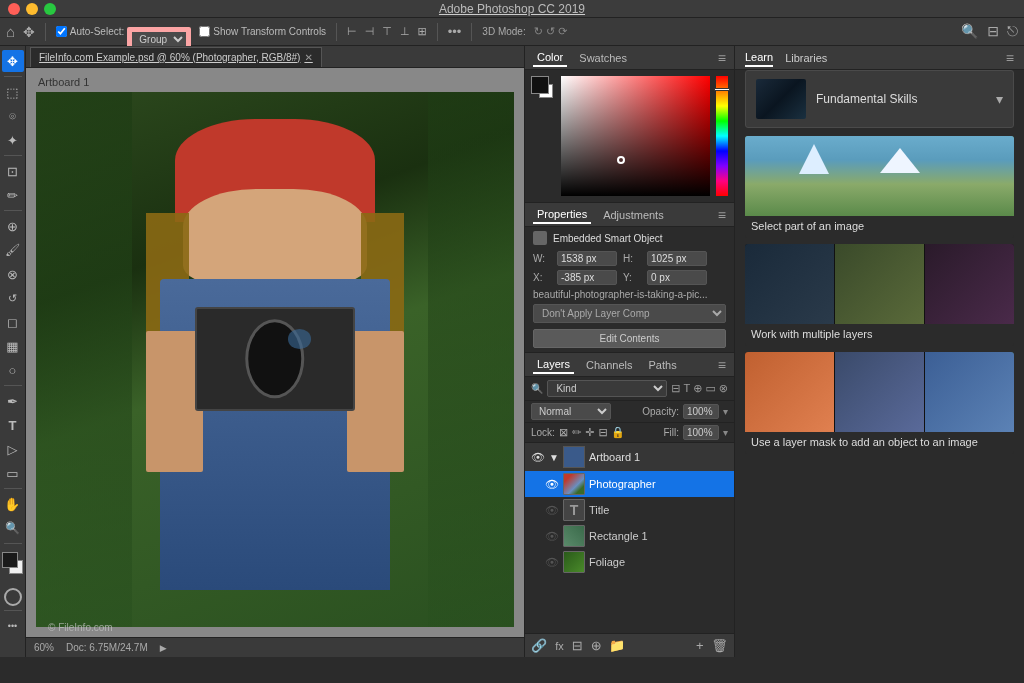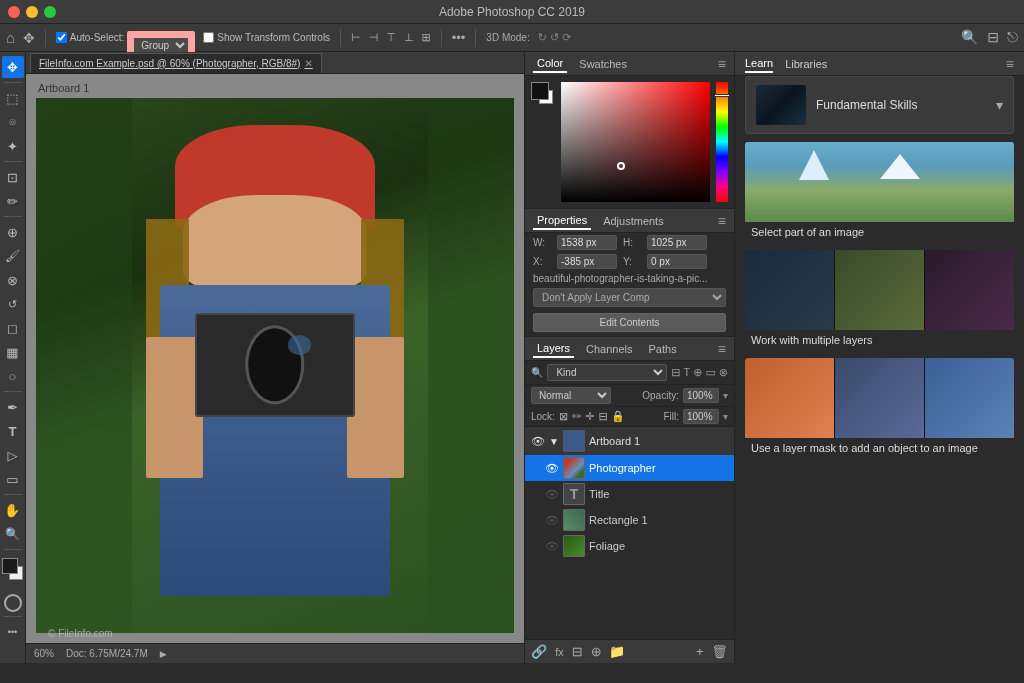--- a/index.html
+++ b/index.html
@@ -9,27 +9,28 @@
       overflow: hidden;
       background: #2b2b2b;
       font-family: -apple-system, 'Helvetica Neue', Arial, sans-serif;
       font-size: 12px;
       color: #ccc;
       user-select: none;
     }
 
     
     #titlebar {
-      height: 24px;
+      height: 18px;
       background: #3c3c3c;
       display: flex;
       align-items: center;
       justify-content: center;
       position: relative;
       border-bottom: 1px solid #222;
+      text-decoration: underline;
     }
     .traffic-lights {
       position: absolute;
       left: 8px;
       display: flex;
       gap: 6px;
       align-items: center;
     }
     .tl { width: 12px; height: 12px; border-radius: 50%; }
     .tl-close { background: #ff5f57; }
@@ -45,21 +46,21 @@
       align-items: center;
       padding: 0 6px;
       gap: 8px;
       border-bottom: 1px solid #222;
       font-size: 11px;
       color: #bbb;
     }
     .options-sep { width: 1px; height: 18px; background: #555; margin: 0 2px; }
     .options-check { display: flex; align-items: center; gap: 3px; font-size: 10px; }
     input[type=checkbox] { width: 11px; height: 11px; }
-    .options-select { background: #4a4a4a; border: 7px solid #fca5a5; color: #ccc; font-size: 10px; padding: 1px 3px; border-radius: 2px; margin-top: 16px; }
+    .options-select { background: #4a4a4a; border: 5px solid #fca5a5; color: #ccc; font-size: 10px; padding: 1px 3px; border-radius: 2px; margin-top: 16px; }
 
     
     #toolbar {
       width: 26px;
       background: #3a3a3a;
       display: flex;
       flex-direction: column;
       align-items: center;
       padding: 4px 0;
       gap: 2px;
@@ -709,20 +710,24 @@
         </div>
       </div>
     </div>
 
     <div id="properties-panel">
       <div class="panel-header">
         <span class="panel-tab active">Properties</span>
         <span class="panel-tab">Adjustments</span>
         <span class="panel-menu">≡</span>
       </div>
+      <div style="display:flex;align-items:center;padding:4px 8px;gap:6px;">
+        <div class="prop-icon"></div>
+        <span style="font-size:10px;color:#ddd;">Embedded Smart Object</span>
+      </div>
       <div class="prop-row">
         <span class="prop-label">W:</span>
         <input class="prop-input" type="text" value="1538 px" style="">
         <span class="prop-label">H:</span>
         <input class="prop-input" type="text" value="1025 px" style="">
       </div>
       <div class="prop-row">
         <span class="prop-label">X:</span>
         <input class="prop-input" type="text" value="-385 px" style="">
         <span class="prop-label">Y:</span>

